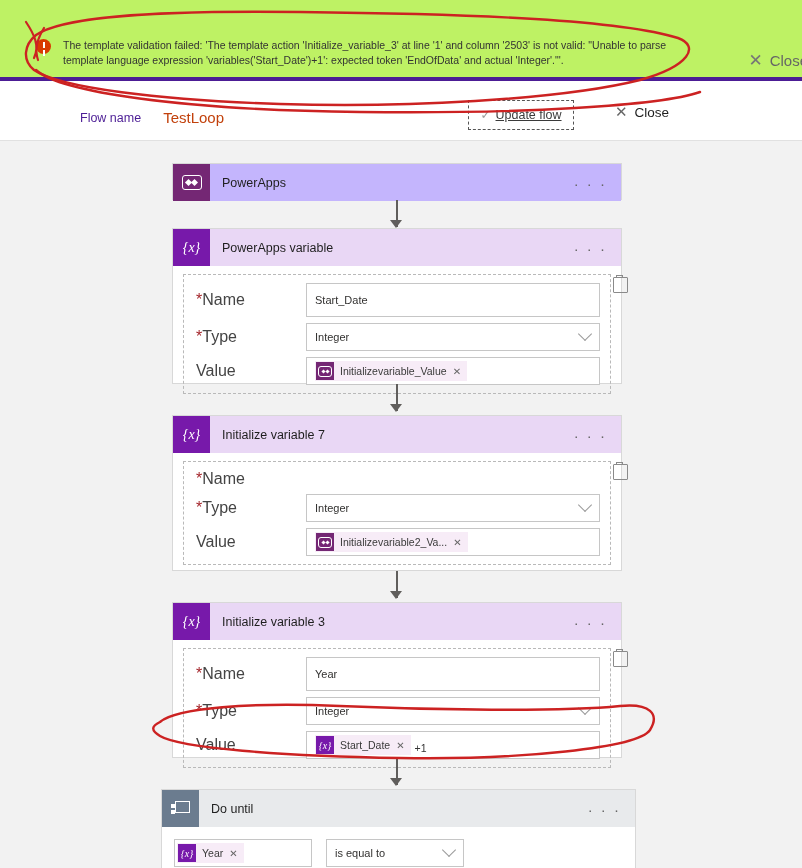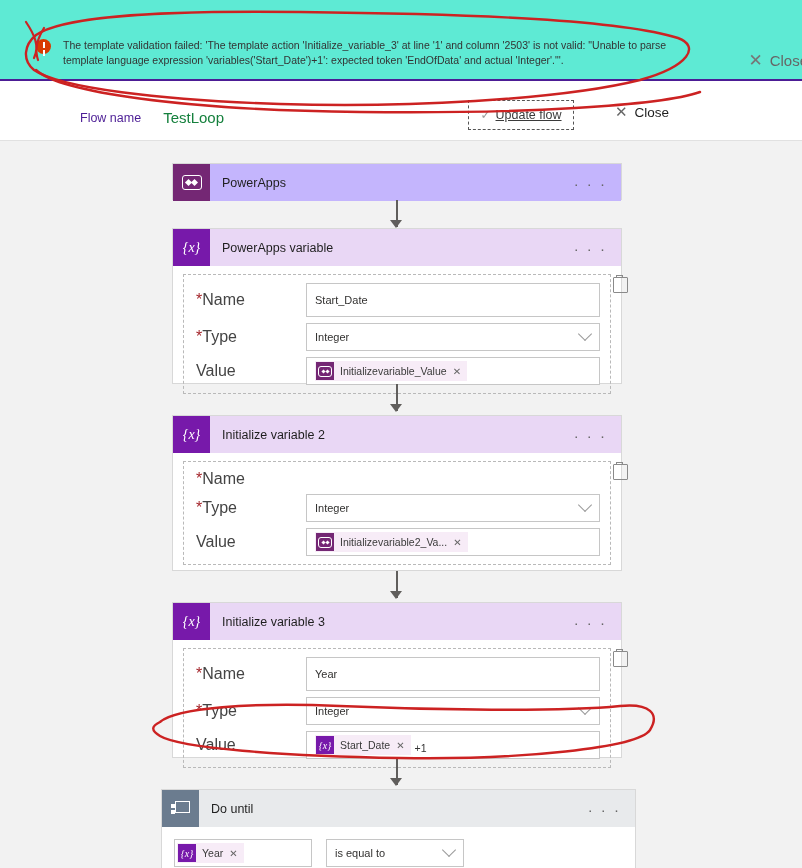--- a/index.html
+++ b/index.html
@@ -14,22 +14,22 @@
     overflow: hidden;
     position: relative;
   }
 
   
   .error-bar {
     position: absolute;
     left: 0; top: 0;
     width: 802px;
     height: 81px;
-    background: #5eead4;
-    border-bottom: 2px solid #4c1d95;
+    background: #bef264;
+    border-bottom: 4px solid #4c1d95;
     box-sizing: border-box;
   }
   .error-inner {
     display: flex;
     align-items: flex-start;
     padding: 38px 0 0 36px;
   }
   .error-icon {
     width: 15px; height: 15px;
     border-radius: 50%;
@@ -82,21 +82,21 @@
     align-items: center;
   }
   .flow-name-label {
     margin-left: 80px;
     font-size: 12.5px;
     color: #4c1d95;
   }
   .flow-name-value {
     margin-left: 22px;
     font-size: 15px;
-    color: #15803d;
+    color: #c2410c;
   }
   .update-flow {
     position: absolute;
     left: 468px; top: 5px;
     width: 106px; height: 30px;
     border: 1px dashed #555;
     display: flex;
     align-items: center;
     justify-content: center;
     box-sizing: border-box;
@@ -478,21 +478,21 @@
   </div>
 
   <div class="connector" style="left:396px; top:243px; height:27px;"></div>
   <div class="arrow-head" style="left:390px; top:263px;"></div>
 
   <div class="card" style="left:172px; top:274px; width:450px; height:156px;">
     <div class="card-header hdr-variable">
       <div class="icon-box ib-variable">
         <span class="icon-x">{x}</span>
       </div>
-      <span class="title">Initialize variable 2</span>
+      <span class="title">Initialize variable 7</span>
       <span class="ellipsis">· · ·</span>
     </div>
     <div class="card-body">
       <div class="copy-icon"></div>
       <div class="field-row">
         <span class="field-label"><span class="req">*</span><span>Name</span></span>
       </div>
       <div class="field-row">
         <span class="field-label"><span class="req">*</span><span>Type</span></span>
         <div class="field-input">

